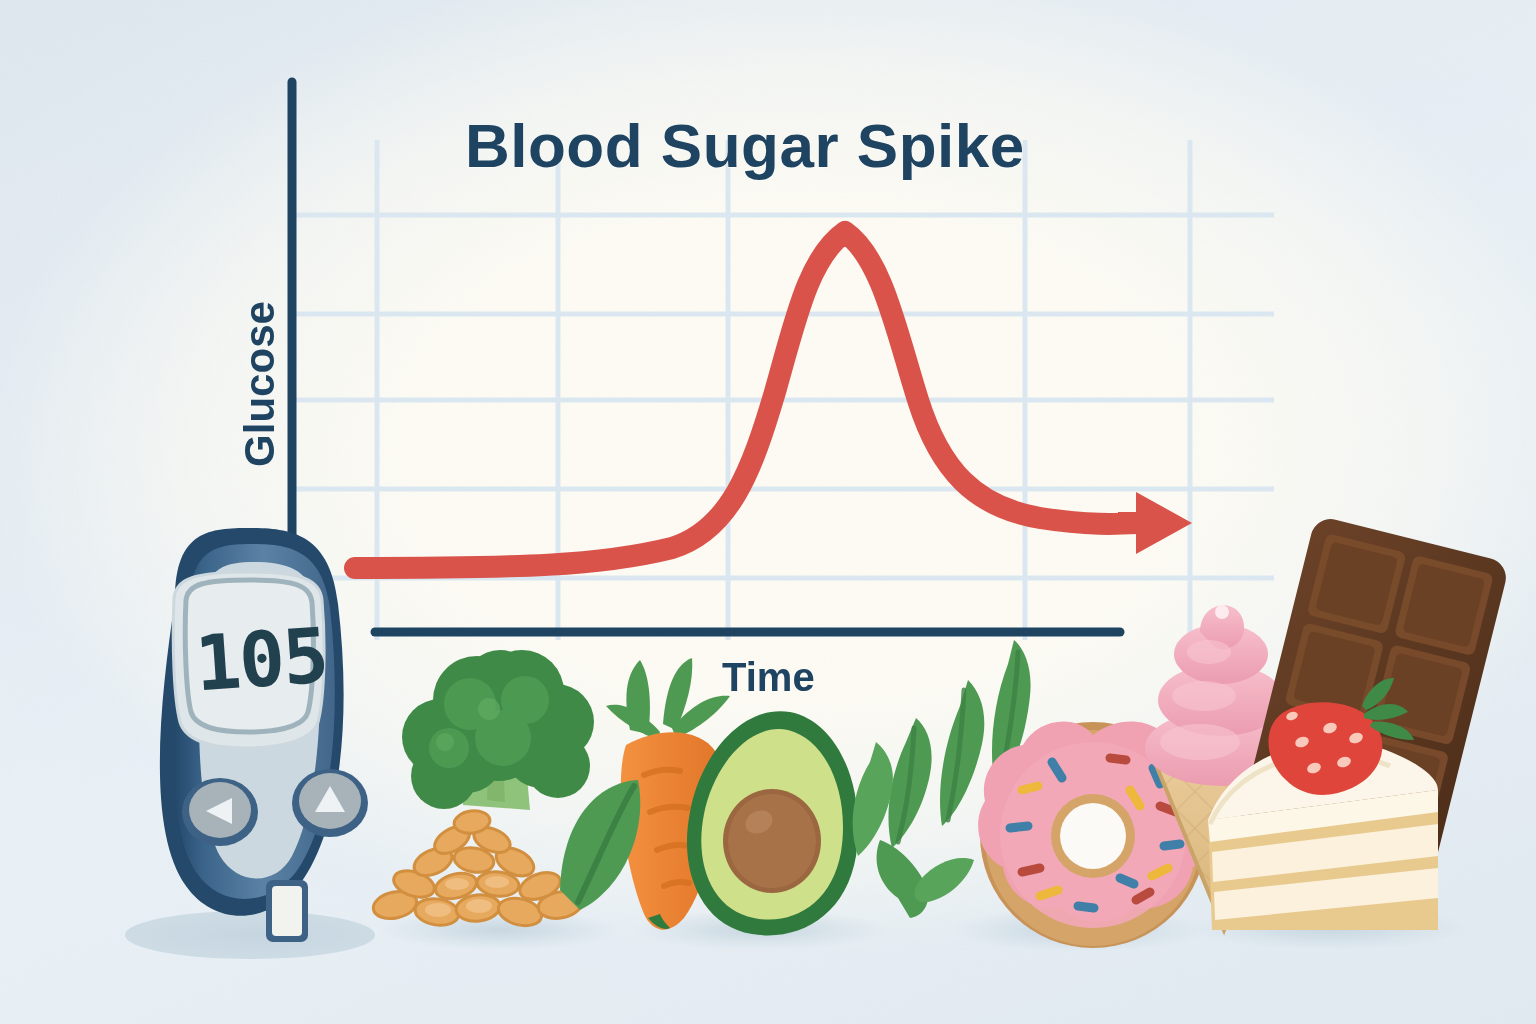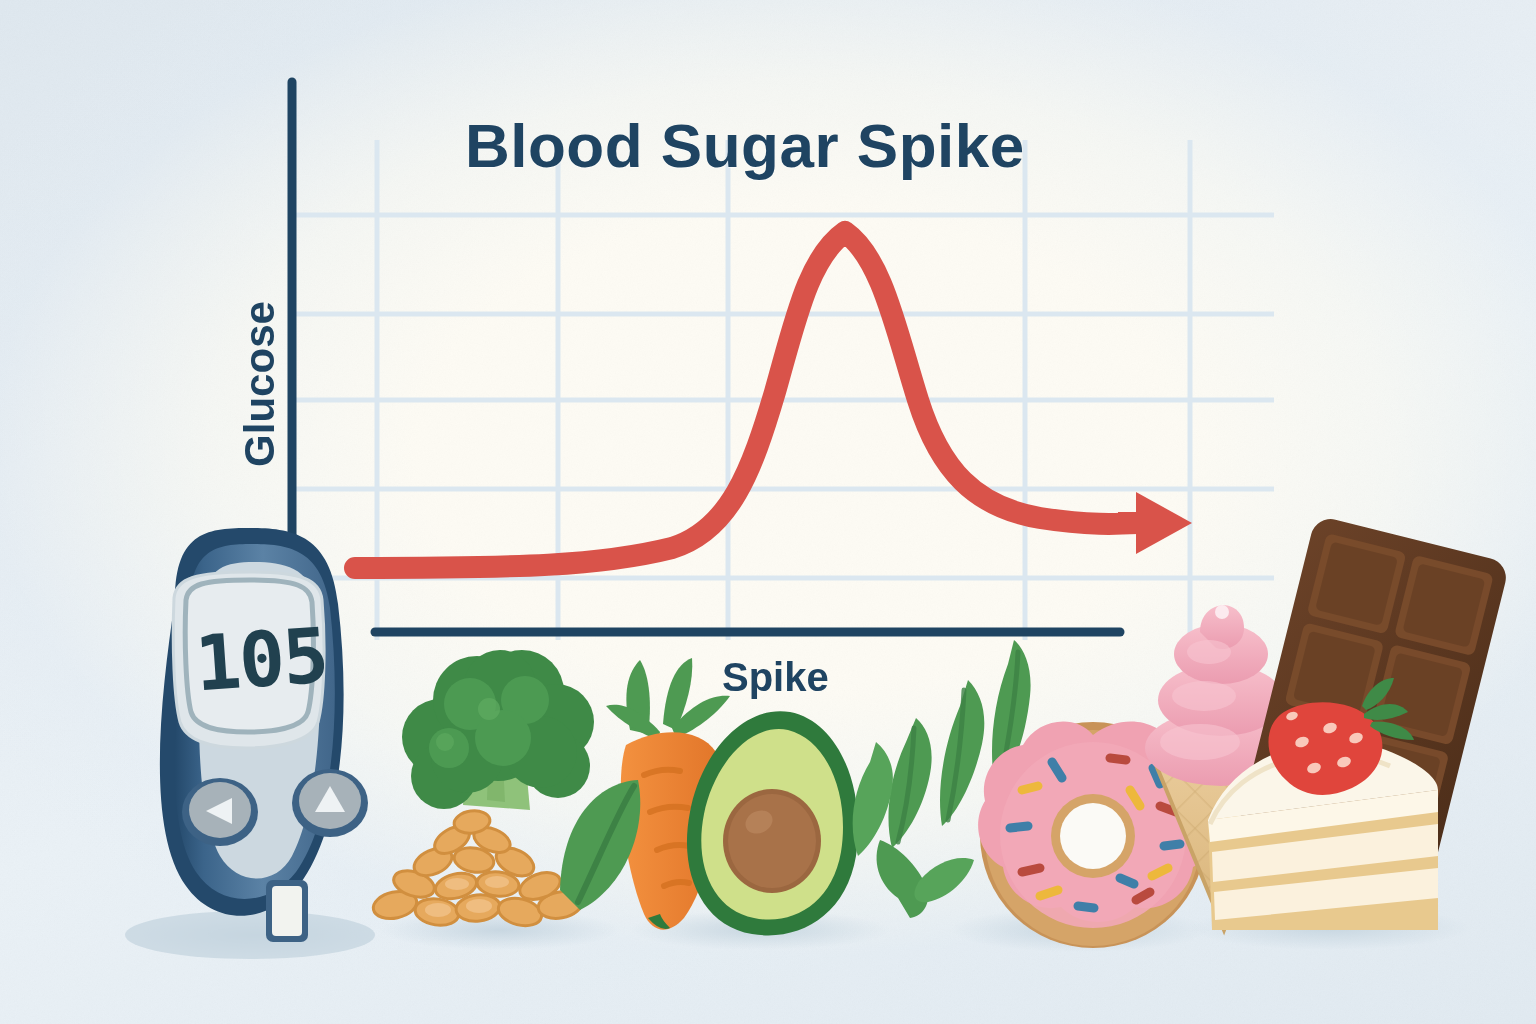--- a/index.html
+++ b/index.html
@@ -93,21 +93,21 @@
     </g>
 
     <g stroke="#1f4462" stroke-width="9" stroke-linecap="round">
       <line x1="292" y1="82" x2="292" y2="700"></line>
       <line x1="375" y1="632" x2="1120" y2="632"></line>
     </g>
   </svg>
 
   <div id="title">Blood Sugar Spike</div>
   <div id="ylabel">Glucose</div>
-  <div id="xlabel">Spike</div>
+  <div id="xlabel">Time</div>
 
   <svg class="svgfull" viewBox="0 0 1536 1024">
     <defs>
       <radialGradient id="shadowG" cx="50%" cy="50%" r="50%">
         <stop offset="0%" stop-color="#c3d3de" stop-opacity="0.85"></stop>
         <stop offset="100%" stop-color="#c3d3de" stop-opacity="0"></stop>
       </radialGradient>
       <linearGradient id="choco" x1="0" y1="0" x2="1" y2="1">
         <stop offset="0%" stop-color="#6b4228"></stop>
           <stop offset="100%" stop-color="#4a2c18"></stop>

